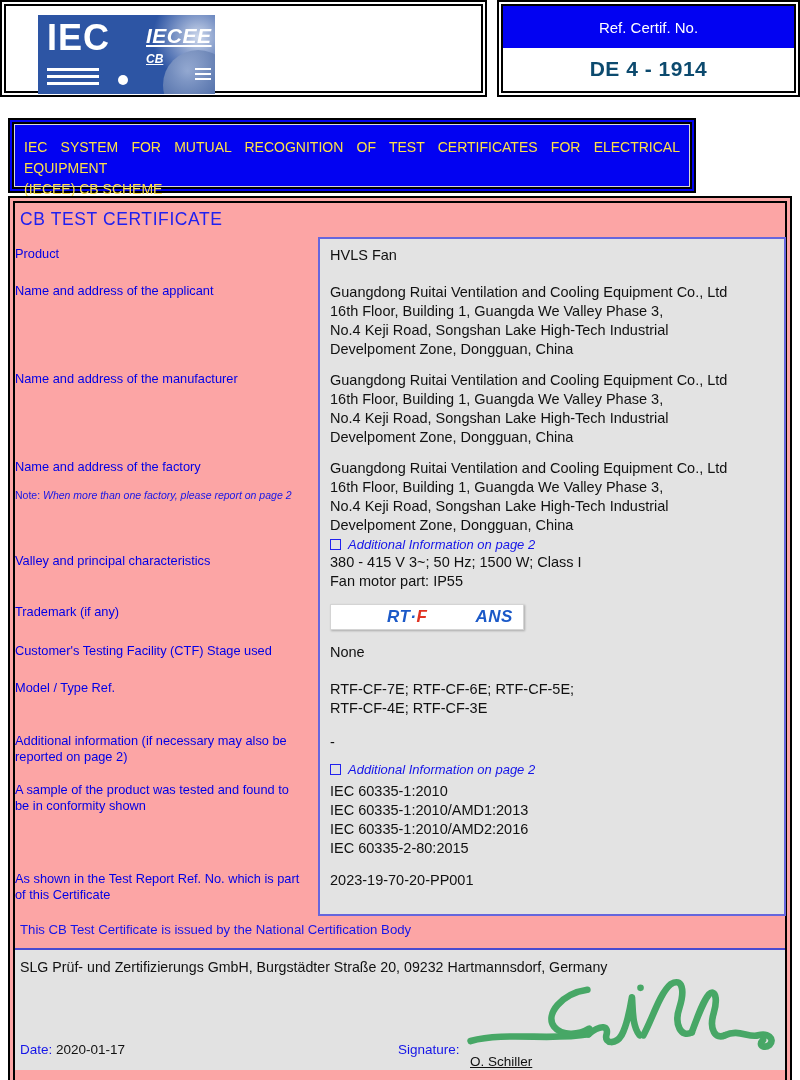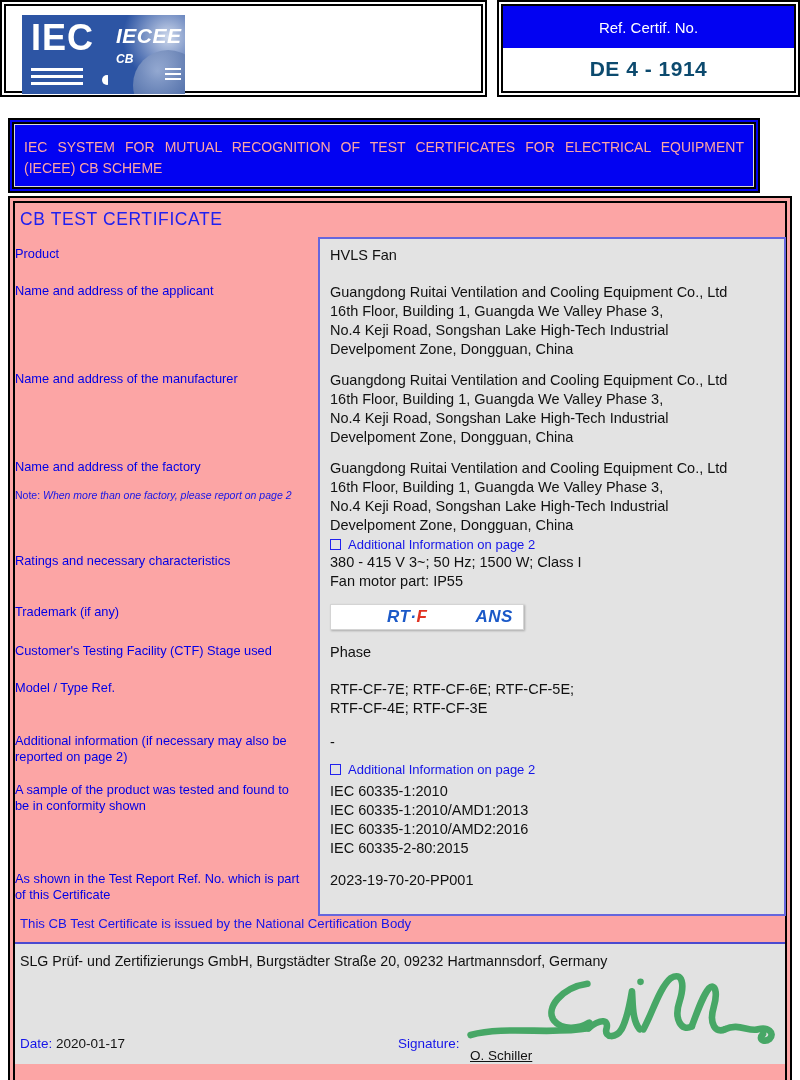--- a/index.html
+++ b/index.html
@@ -9,72 +9,73 @@
 
   
   .top-left-box { left:0; top:0; width:487px; height:97px; border:6px double #000; background:#fff; }
   .top-right-box { left:497px; top:0; width:303px; height:97px; border:6px double #000; background:#fff; }
   .ref-bar { height:42px; background:#0202f2; color:#fff; font-size:15px;
              display:flex; align-items:center; justify-content:center; }
   .ref-value { margin-top:9px; text-align:center; font-size:21px; font-weight:bold; color:#0c4a6e; letter-spacing:.5px; }
 
   
   .logo-square { position:absolute; top:9px; height:79px; background:#2d55a4; color:#fff; overflow:hidden; }
-  .iec-square { left:16px; width:102px; }
+  .iec-square { left:32px; width:102px; }
   .iec-text { font-size:36px; font-weight:600; letter-spacing:1px; padding:4px 0 0 9px; line-height:38px; }
   .iec-lines { position:absolute; left:9px; bottom:9px; }
   .iec-lines i { display:block; width:52px; height:3px; background:#fff; margin-top:4px; }
   .iec-dot { position:absolute; right:12px; bottom:9px; width:10px; height:10px; border-radius:50%; background:#fff; }
-  .iecee-square { left:102px; width:77px;
+  .iecee-square { left:132px; width:77px;
       background: radial-gradient(circle at 78% 28%, #cdd8ec 0%, #8ba1cd 22%, #2d55a4 55%);
+      text-decoration: underline;
   }
   .iecee-sphere { position:absolute; right:-18px; bottom:-26px; width:70px; height:70px; border-radius:50%;
       background: radial-gradient(circle at 35% 30%, #9fb2d6, #47659f 70%); opacity:.85; }
   .iecee-text { position:relative; font-style:italic; font-weight:bold; padding:10px 0 0 8px; }
   .iecee-main { font-size:21px; line-height:22px; letter-spacing:.5px; }
   .iecee-cb { font-size:12px; line-height:13px; margin-top:6px; }
   .iecee-scheme { font-size:16px; line-height:14px;margin-top:48px; }
   .speed-lines { position:absolute; right:4px; bottom:14px; }
   .speed-lines i { display:block; width:16px; height:2px; background:#fff; margin-top:3px; }
 
   
-  .banner-box { left:8px; top:118px; width:752px; height:75px; border:6px double #000;
+  .banner-box { left:8px; top:118px; width:688px; height:75px; border:6px double #000;
                 background:#0202f2; box-shadow: inset 0 0 0 1px #d9d9d9;
-                padding:13px 10px 0 10px; color:#fca5a5; font-size:14px; line-height:21px; }
+                padding:13px 10px 0 10px; color:#fde047; font-size:14px; line-height:21px; }
   .banner-line1 { display:block; text-align:justify; text-align-last:justify; }
   .banner-line2 { display:block; }
 
   
   .main-box { left:8px; top:196px; width:784px; height:1074px; border:7px double #000; background:#fca5a5; }
   .cert-title { margin:6px 0 0 5px; font-size:17.5px; letter-spacing:.6px; color:#2020f0; height:24px; }
 
   .fields { position:relative; height:679px; margin-top:4px; padding-top:9px; }
   .values-bg { position:absolute; left:303px; top:0; width:468px; height:679px;
                background:#e3e3e3; border:2px solid #6666dd; }
   .frow { display:flex; position:relative; }
   .flabel { flex:0 0 300px; padding-right:12px;
             color:#0000e6; font-size:12.8px; line-height:16px; }
   .fvalue { flex:1; padding-left:15px; padding-right:12px; font-size:14.5px; line-height:19px; color:#111; }
   .lines { white-space:pre-line; }
   .note { margin-top:14px; font-size:10.5px; line-height:13px; color:#1515e8; }
   .note em { font-style:italic; }
-  .addinfo { color:#1515e8; font-size:13px; line-height:17px; margin-top:1px; }
+  .addinfo { color:#1515e8; font-size:13px; line-height:17px; margin-top:1px;font-style:italic; }
   .addinfo .cb { display:inline-block; width:11px; height:11px; border:1.5px solid #2222ee;
                  margin-right:7px; vertical-align:-1px; background:transparent; }
   .gap-top { margin-top:9px; }
 
   .r1{min-height:37px}.r2{min-height:88px}.r3{min-height:88px}.r4{min-height:94px}
   .r5{min-height:51px}.r6{min-height:39px}.r7{min-height:37px}.r8{min-height:53px}
   .r9{min-height:49px}.r10{min-height:89px}.r11{min-height:45px}
 
   .tm-box { display:inline-block; background:#fff; border:1px solid #d4d4d4; box-shadow:1px 1px 2px rgba(0,0,0,.25);
             padding:2px 10px 3px 8px; font-style:italic; font-weight:800; font-size:17px; letter-spacing:.5px; }
   .tm-blue { color:#1b59c8;margin-left:48px; } .tm-red { color:#e03222; }
 
-  .issued-line { padding-left:5px; color:#1515e8; font-size:13.2px; height:18px; }
+  .issued-line { margin-top:6px; padding-left:5px; color:#1515e8; font-size:13.2px; height:18px; }
   .blue-rule { margin-top:8px; height:2px; background:#4a4ad0; }
 
   .footer { position:relative; height:120px; background:#e2e2e2; }
   .ncb-line { padding:9px 0 0 5px; font-size:14.2px; color:#111; }
   .date-line { position:absolute; left:5px; bottom:13px; font-size:13.5px; }
   .sig-label { position:absolute; left:383px; bottom:13px; font-size:13.5px; color:#1515e8; }
   .blue-lbl { color:#1515e8; }
   .signatory { position:absolute; left:455px; bottom:1px; font-size:13.5px; color:#111;text-decoration:underline; }
   .sig-svg { position:absolute; right:4px; bottom:4px; width:318px; height:88px; }
 </style>
@@ -151,35 +152,35 @@
       <div class="fvalue">
         <div class="lines">Guangdong Ruitai Ventilation and Cooling Equipment Co., Ltd
 16th Floor, Building 1, Guangda We Valley Phase 3,
 No.4 Keji Road, Songshan Lake High-Tech Industrial
 Develpoment Zone, Dongguan, China</div>
         <div class="addinfo"><span class="cb"></span><span>Additional Information on page 2</span></div>
       </div>
     </div>
 
     <div class="frow r5">
-      <div class="flabel">Ratings and necessary characteristics</div>
+      <div class="flabel">Valley and principal characteristics</div>
       <div class="fvalue lines">380 - 415 V 3~; 50 Hz; 1500 W; Class I
 Fan motor part: IP55</div>
     </div>
 
     <div class="frow r6">
       <div class="flabel">Trademark (if any)</div>
       <div class="fvalue">
         <span class="tm-box"><span class="tm-blue">RT·</span><span class="tm-red">F</span><span class="tm-blue">ANS</span></span>
       </div>
     </div>
 
     <div class="frow r7">
       <div class="flabel">Customer's Testing Facility (CTF) Stage used</div>
-      <div class="fvalue lines">Phase</div>
+      <div class="fvalue lines">None</div>
     </div>
 
     <div class="frow r8">
       <div class="flabel">Model / Type Ref.</div>
       <div class="fvalue lines">RTF-CF-7E; RTF-CF-6E; RTF-CF-5E;
 RTF-CF-4E; RTF-CF-3E</div>
     </div>
 
     <div class="frow r9">
       <div class="flabel">Additional information (if necessary may also be reported on page 2)</div>

